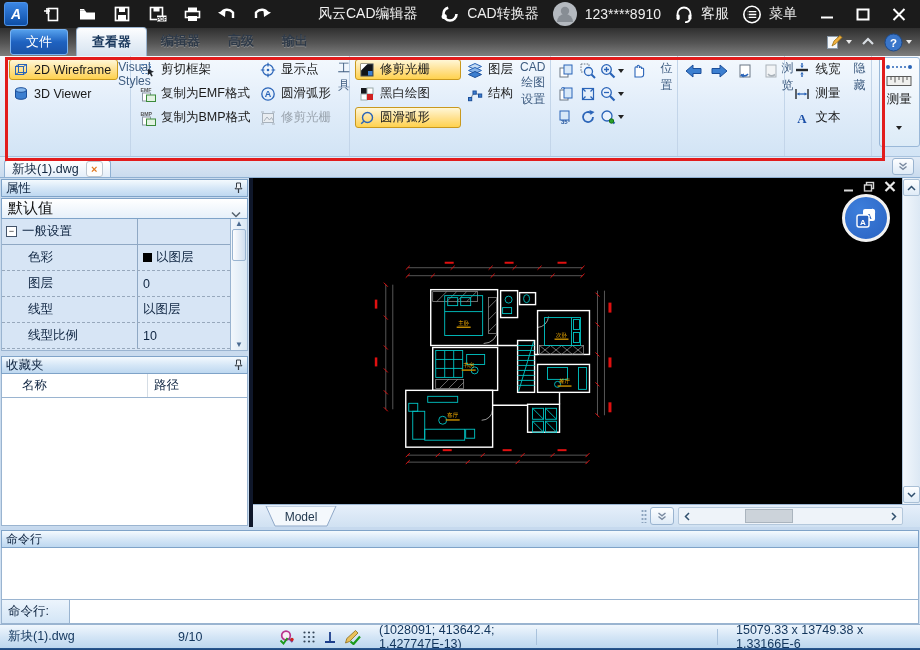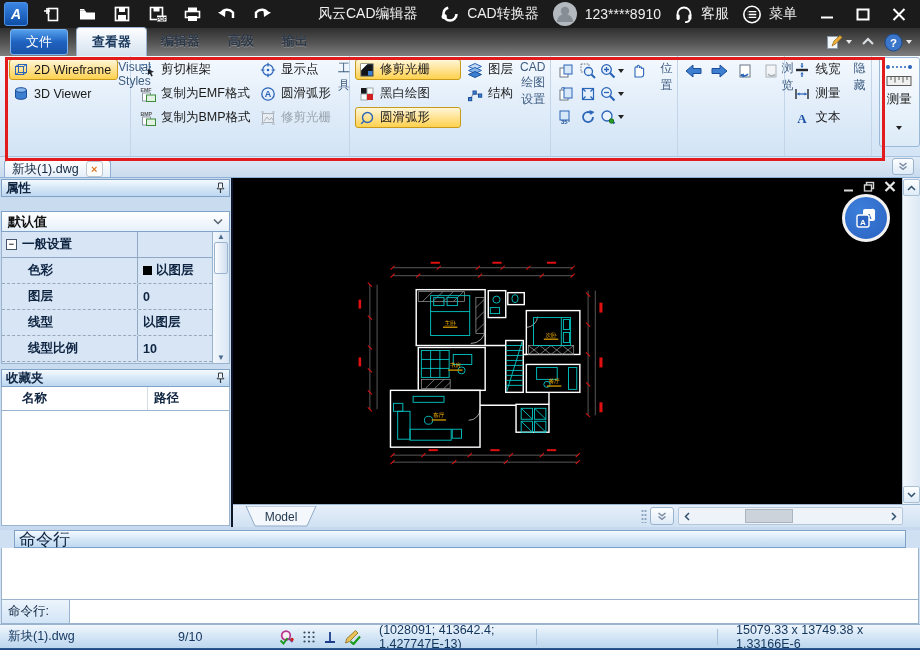--- a/index.html
+++ b/index.html
@@ -38,23 +38,23 @@
   .measure-big{width:42px;margin-left:7px;margin-top:1px;height:90px;border:1px solid #9ab8d8;border-radius:3px;background:linear-gradient(#fcfdff,#eaf3fb 55%,#dcebf7);display:flex;flex-direction:column;align-items:center;padding-top:5px;gap:4px;box-sizing:border-box;}
   .measure-big .mlabel{font-size:12.5px;color:#1a1a1a;}
   .annotation{position:absolute;left:5px;top:57px;width:874px;height:98px;border:3px solid #e21c1c;z-index:60;pointer-events:none;}
   
   .tabbar{height:20px;flex:none;background:linear-gradient(#e0eaf6,#c9dbee);border-bottom:1px solid #8fb0d2;display:flex;align-items:flex-end;padding-left:4px;}
   .doctab{display:flex;align-items:center;gap:7px;background:linear-gradient(#ffffff,#e4eef9);border:1px solid #8fb0d2;border-bottom:none;border-radius:3px 3px 0 0;padding:1px 7px;font-size:12.5px;color:#10253f;height:17px;box-sizing:border-box;}
   .doctab-close{width:15px;height:14px;background:#fdfdfd;border:1px solid #bcc6d0;border-radius:3px;color:#e07820;font-size:11px;font-weight:bold;display:flex;align-items:center;justify-content:center;line-height:1;}
   .tabbar-chevron{margin-left:auto;margin-right:6px;margin-bottom:2px;width:20px;height:15px;border:1px solid #9ab4d0;border-radius:3px;background:linear-gradient(#fdfeff,#dfebf7);display:flex;align-items:center;justify-content:center;}
   
   .main{flex:none;height:349px;display:flex;}
-  .leftpanel{width:233px;flex:none;background:#c9dbee;display:flex;flex-direction:column;padding:0 1px;box-sizing:border-box;border-right:2px solid #0f172a;font-weight:bold;}
+  .leftpanel{width:253px;flex:none;background:#c9dbee;display:flex;flex-direction:column;padding:0 1px;box-sizing:border-box;border-right:4px solid #0f172a;}
   .phead{height:18px;flex:none;margin-top:1px;background:linear-gradient(#f4fafe,#d6e7f7 50%,#bed8f0);border:1px solid #7fa3c8;display:flex;align-items:center;justify-content:space-between;padding:0 4px;font-size:12.5px;color:#0e2440;box-sizing:border-box;}
-  .combo{height:21px;flex:none;margin-top:14px;border:1px solid #7fa3c8;background:linear-gradient(#ffffff,#e6f0fa);display:flex;align-items:center;justify-content:space-between;padding:0 6px;font-size:13px;color:#111;box-sizing:border-box;}
+  .combo{height:21px;flex:none;margin-top:1px;border:1px solid #7fa3c8;background:linear-gradient(#ffffff,#e6f0fa);display:flex;align-items:flex-end;justify-content:space-between;padding:0 6px;font-size:15px;color:#111;box-sizing:border-box;}
   .propgrid{height:132px;flex:none;background:#d7e5f5;border:1px solid #9ab4d0;border-top:none;display:flex;box-sizing:border-box;}
   .pgrows{flex:1;display:flex;flex-direction:column;}
   .pgrow{height:26px;flex:none;display:flex;align-items:stretch;font-size:12.5px;color:#0e2440;border-bottom:1px dashed #97a8bc;box-sizing:border-box;}
   .pgrow.cat{border-bottom:1px solid #8fa8c4;}
   .pgname{width:136px;flex:none;display:flex;align-items:center;padding-left:26px;box-sizing:border-box;border-right:1px solid #8fa8c4;}
   .pgrow.cat .pgname{padding-left:4px;gap:5px;border-right:1px solid #8fa8c4;}
   .pgval{flex:1;display:flex;align-items:center;gap:4px;padding-left:5px;}
   .minusbox{width:9px;height:9px;border:1px solid #44546a;background:#fff;display:flex;align-items:center;justify-content:center;font-size:9px;line-height:1;color:#222;}
   .swatch{width:9px;height:9px;background:#000;flex:none;}
   .pgscroll{width:16px;flex:none;border-left:1px solid #9ab4d0;background:linear-gradient(to right,#f2f7fc,#d9e7f4);display:flex;flex-direction:column;align-items:center;justify-content:space-between;padding:1px 0;}
@@ -77,21 +77,21 @@
   .grip{width:6px;height:14px;margin:0 3px 0 6px;background-image:radial-gradient(circle,#8aa2bc 1px,transparent 1.2px);background-size:3px 4px;}
   .hscroll{width:223px;height:16px;flex:none;margin-right:0;border:1px solid #b4c8dc;background:#eef3f9;border-radius:2px;display:flex;align-items:center;}
   .hbtn{width:16px;height:14px;display:flex;align-items:center;justify-content:center;font-size:9px;color:#31506e;}
   .htrack{flex:1;height:14px;position:relative;}
   .hthumb{position:absolute;left:26%;top:0;width:48px;height:14px;background:#ccd3da;border:1px solid #aab4be;box-sizing:border-box;}
   .corner{width:17px;height:100%;background:linear-gradient(#e6effa,#d0e1f2);flex:none;}
   .chevbtn{width:22px;height:16px;border:1px solid #9ab4d0;border-radius:3px;background:linear-gradient(#fdfeff,#dfebf7);display:flex;align-items:center;justify-content:center;}
   .plan{position:absolute;left:0;top:0;width:100%;height:100%;}
   
   .cmdgap{height:3px;flex:none;background:#c6d9ee;}
-  .cmdhead{height:18px;flex:none;margin:0 14px;background:linear-gradient(#f4fafe,#d6e7f7 50%,#bed8f0);border:1px solid #7fa3c8;display:flex;align-items:center;padding:0 4px;font-size:17px;color:#0e2440;box-sizing:border-box;}
+  .cmdhead{height:18px;flex:none;margin:0 1px;background:linear-gradient(#f4fafe,#d6e7f7 50%,#bed8f0);border:1px solid #7fa3c8;display:flex;align-items:center;padding:0 4px;font-size:12px;color:#0e2440;box-sizing:border-box;}
   .cmdbody{height:52px;flex:none;margin:0 1px;background:#fff;border:1px solid #9ab4d0;border-top:none;box-sizing:border-box;}
   .cmdinput{height:24px;flex:none;margin:0 1px;display:flex;border:1px solid #9ab4d0;border-top:none;background:#fff;box-sizing:border-box;}
   .cmdlabel{width:68px;flex:none;background:linear-gradient(#ecf4fc,#d3e5f6);border-right:1px solid #9ab4d0;display:flex;align-items:center;padding-left:6px;font-size:12.5px;color:#0e2440;box-sizing:border-box;}
   .cmdfield{flex:1;border:none;outline:none;font-size:13px;font-family:"Liberation Sans",sans-serif;padding:0 6px;}
   
   .statusbar{height:23px;flex:none;background:linear-gradient(#f0f7fd,#d2e4f5 55%,#bdd7ee);border-top:1px solid #9ab4d0;display:flex;align-items:center;font-size:12.5px;color:#12355c;}
   .seg{display:flex;align-items:center;height:100%;box-sizing:border-box;}
   .sep{width:1px;height:16px;background:#a9c2dc;}
   .bottomstrip{height:5px;flex:none;background:linear-gradient(#2a5a94,#102a50);}
   .ic{flex:none;}

